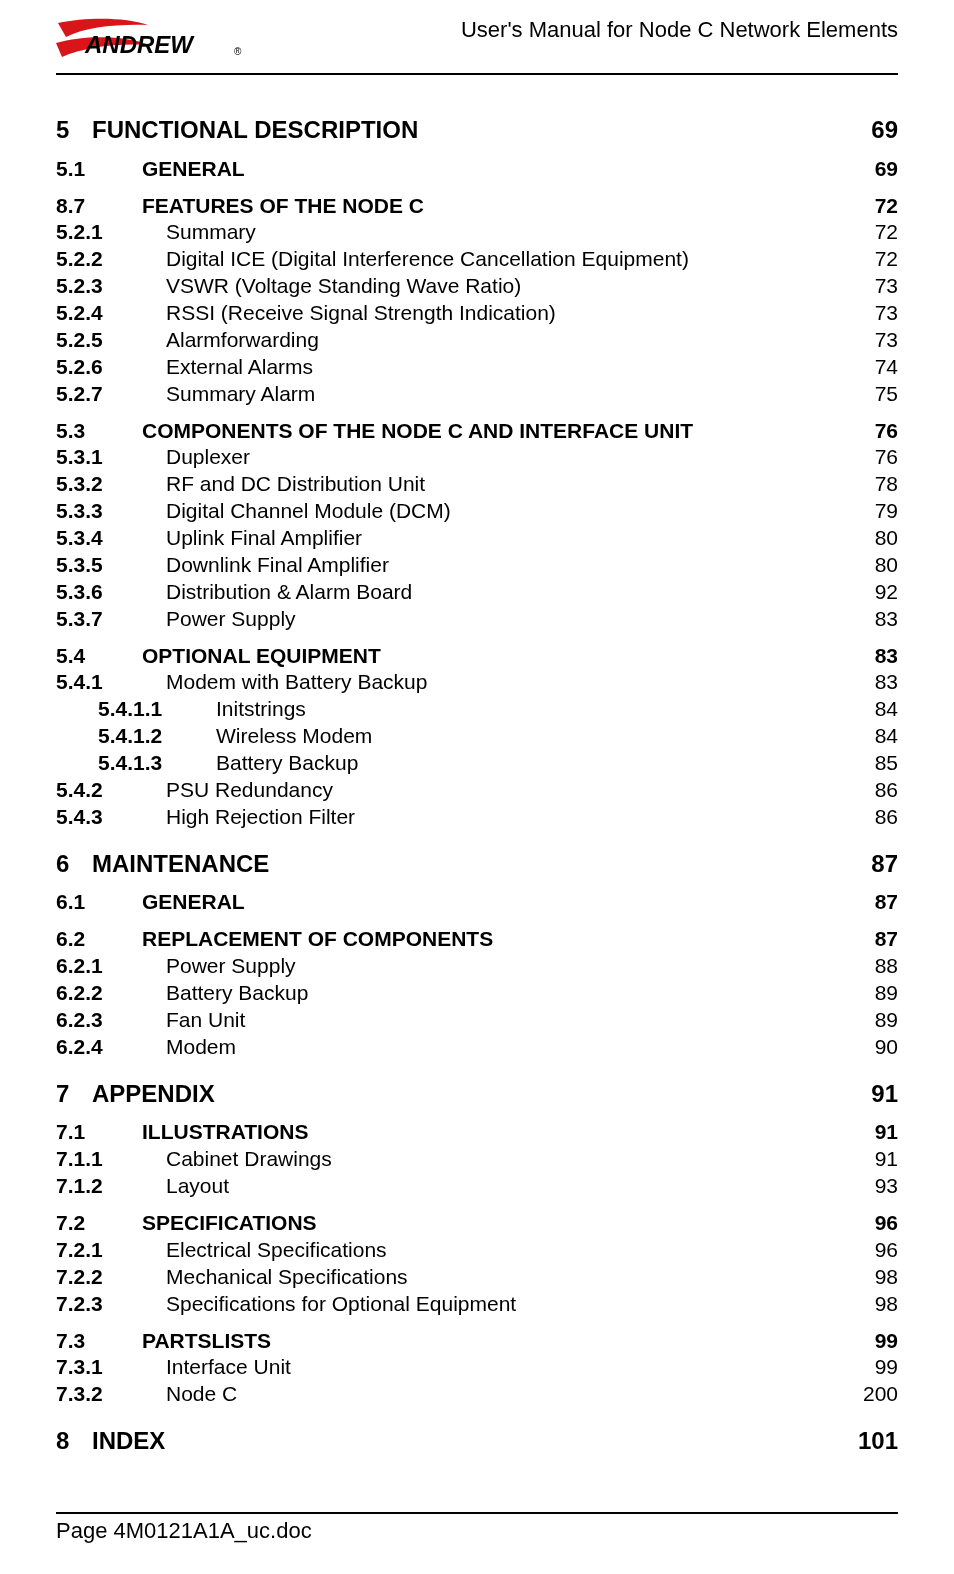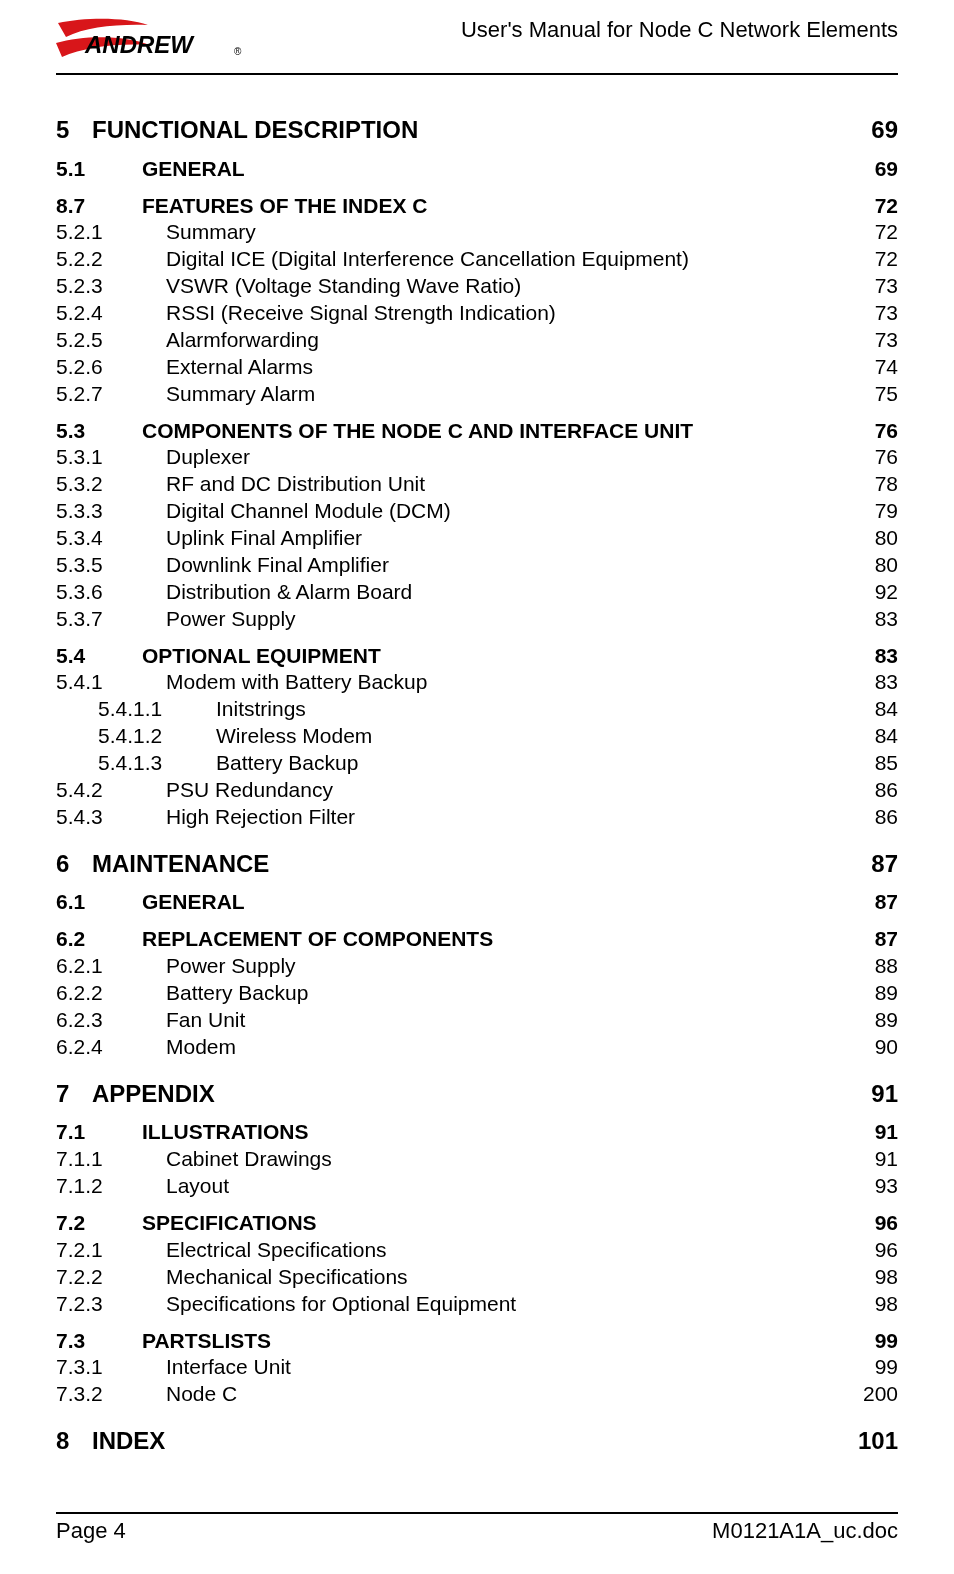--- a/index.html
+++ b/index.html
@@ -51,21 +51,21 @@
   }
   .toc-row {
     display: flex;
     justify-content: space-between;
     white-space: nowrap;
   }
   .toc-left {
     display: flex;
     gap: 0;
   }
-  .num { flex: 0 0 auto; }
+  .num { flex: 0 0 auto; font-weight: bold; }
   .title { flex: 1 1 auto; }
   .page-num { text-align: right; min-width: 40px; }
 
   
   .lvl-h1 .num { width: 36px; font-weight: bold; font-size: 24px; }
   .lvl-h1 .title { font-weight: bold; font-size: 24px; text-align: center; }
   .lvl-h1 .page-num { font-weight: bold; font-size: 24px; }
 
   .lvl-h2 .num { width: 86px; font-weight: bold; }
   .lvl-h2 .title { font-weight: bold; }
@@ -77,21 +77,21 @@
 
   .spacer-lg { height: 18px; }
   .spacer-sm { height: 10px; }
 
   .footer-area {
     margin-top: auto;
     padding-top: 40px;
   }
   .footer-row {
     display: flex;
-    justify-content: space-between;
+    justify-content: flex-start;
     font-size: 22px;
     padding-top: 4px;
   }
 </style>
 </head>
 <body>
 
 <div class="page">
 
   <div class="header">
@@ -125,21 +125,21 @@
         <div class="toc-left">
           <span class="num">5.1</span>
           <span class="title">GENERAL</span>
         </div>
         <span class="page-num">69</span>
       </div>
       <div class="spacer-sm"></div>
       <div class="toc-row lvl-h2">
         <div class="toc-left">
           <span class="num">8.7</span>
-          <span class="title">FEATURES OF THE INDEX C</span>
+          <span class="title">FEATURES OF THE NODE C</span>
         </div>
         <span class="page-num">72</span>
       </div>
       <div class="toc-row lvl-h3">
         <div class="toc-left">
           <span class="num">5.2.1</span>
           <span class="title">Summary</span>
         </div>
         <span class="page-num">72</span>
       </div>

